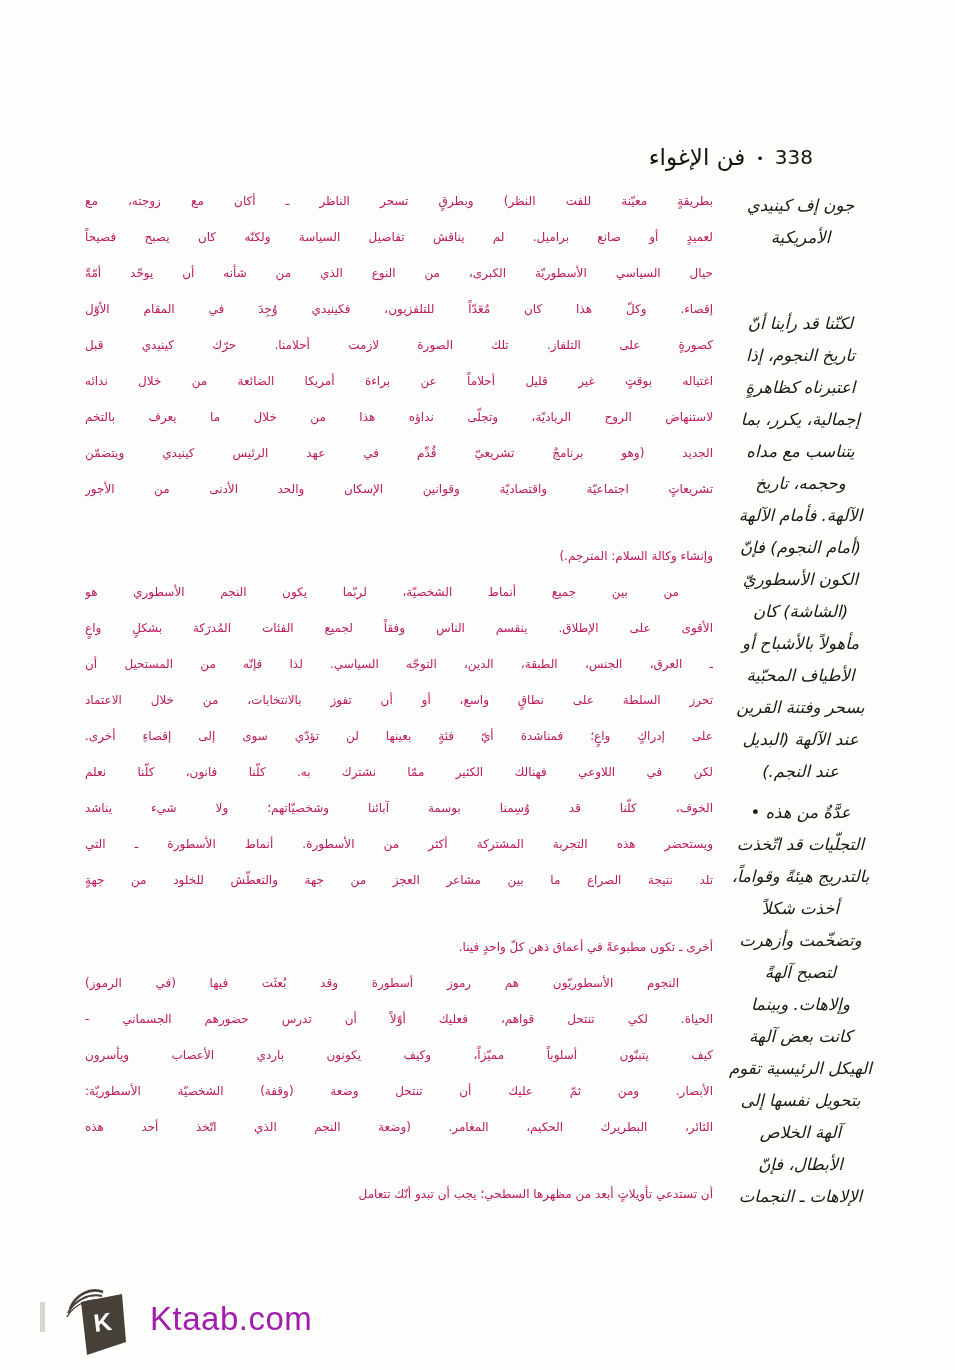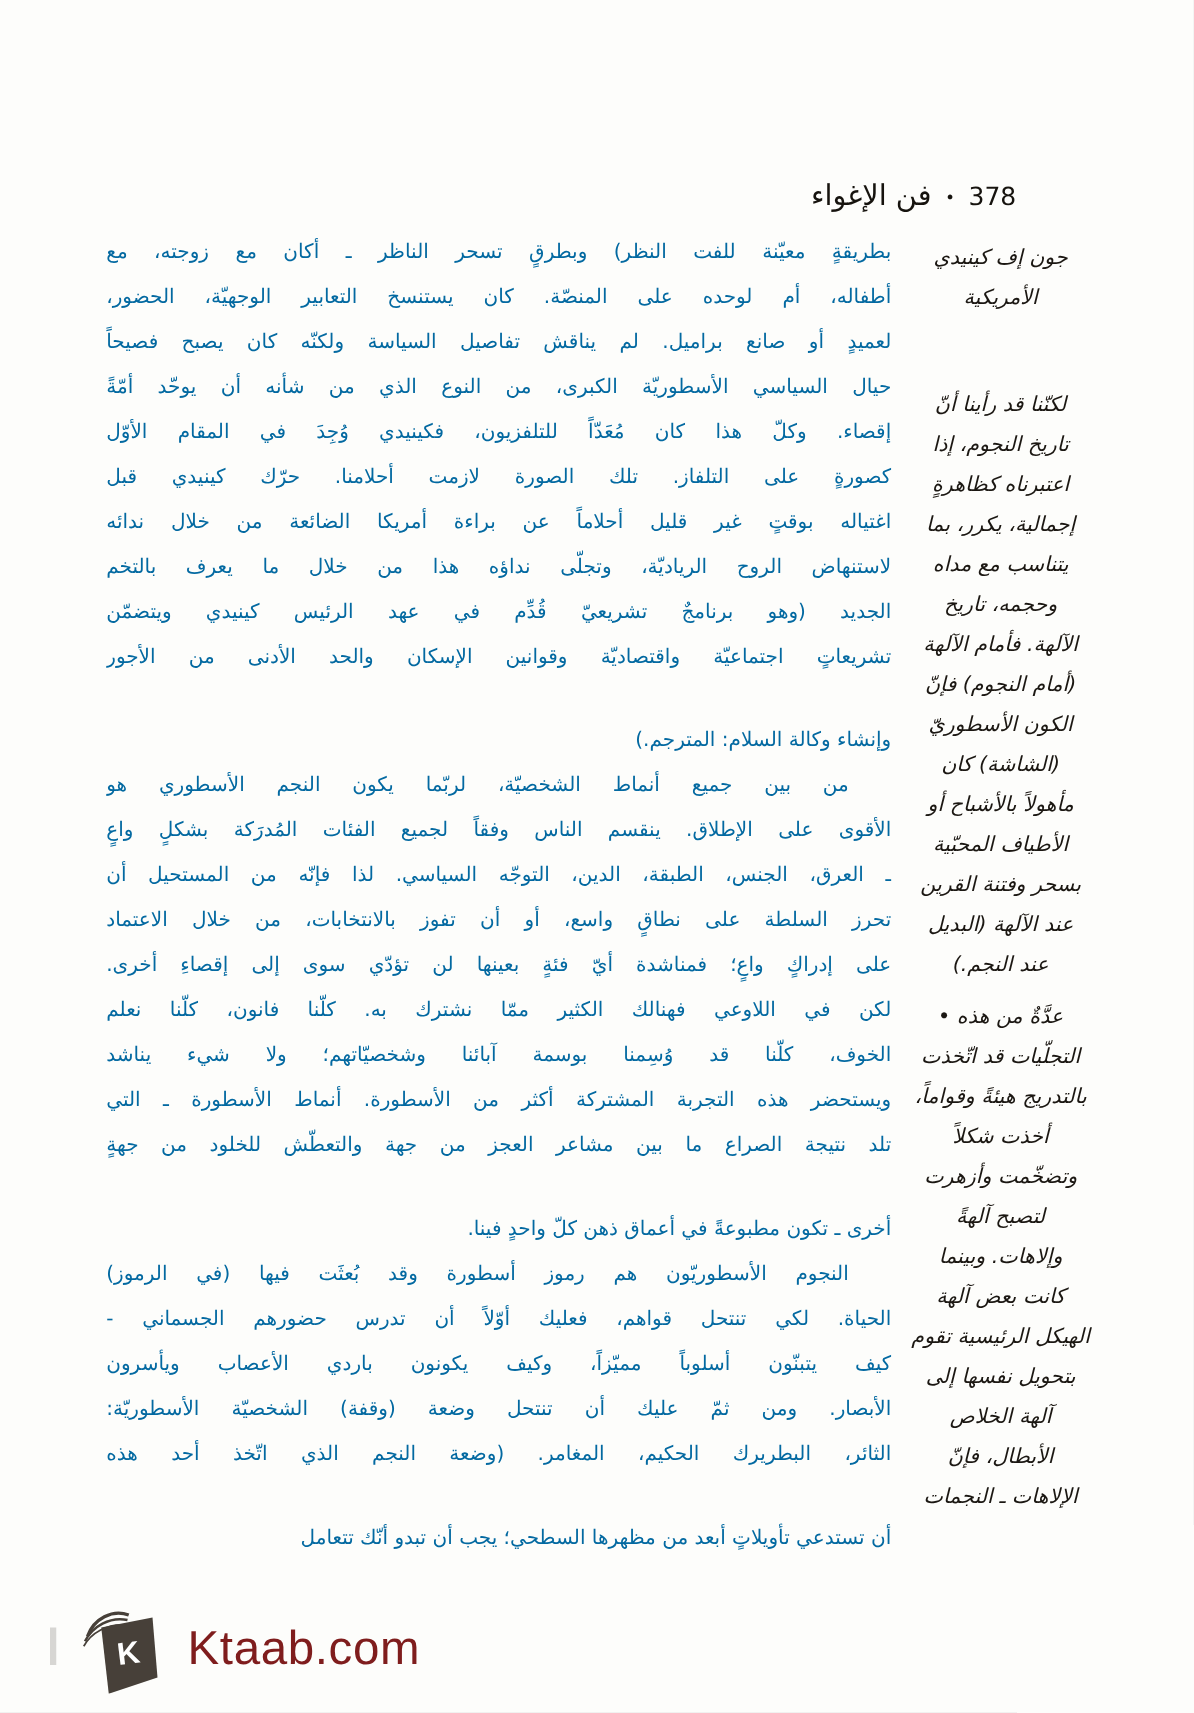--- a/index.html
+++ b/index.html
@@ -18,21 +18,21 @@
     direction:rtl;display:flex;align-items:center;
     font-size:20px;color:#16130e;white-space:nowrap;
   }
   .page-header .sep-dot{font-size:13px;margin:0 11px;transform:translateY(1px);}
   .page-header .book-title{font-size:23px;}
 
   
   .main-column{
     position:absolute;top:183px;right:242px;width:628px;
     direction:rtl;
-    font-size:16px;line-height:36px;color:#0369a1;
+    font-size:12px;line-height:36px;color:#be185d;
   }
   .text-line{
     text-align:justify;text-align-last:justify;
     height:36px;overflow:hidden;
   }
   .text-line.para-last{text-align-last:right;margin-top:31px;}
   .text-line.first-indent{padding-right:34px;}
 
   
   .margin-column{
@@ -50,42 +50,41 @@
   .margin-block-2{top:797px;}
   .margin-line{white-space:nowrap;}
 
   
   .footer-logo{
     position:absolute;left:60px;top:1283px;
     display:flex;align-items:center;gap:16px;
   }
   .logo-text{
     font-family:"Liberation Sans",sans-serif;
-    font-size:38px;color:#7f1d1d;letter-spacing:0.5px;
+    font-size:33px;color:#a21caf;letter-spacing:0.5px;
   }
   .edge-mark{
     position:absolute;left:40px;top:1302px;
     width:5px;height:30px;background:#d7d6d3;
   }
 </style>
 </head>
 <body>
 
 <div class="page">
 
   <div class="page-header" dir="rtl">
-    <span>378</span>
+    <span>338</span>
     <span class="sep-dot">•</span>
     <span class="book-title">فن الإغواء</span>
   </div>
 
   <div class="main-column">
       <div>
         <div class="text-line">بطريقةٍ معيّنة للفت النظر) وبطرقٍ تسحر الناظر ـ أكان مع زوجته، مع</div>
-        <div class="text-line">أطفاله، أم لوحده على المنصّة. كان يستنسخ التعابير الوجهيّة، الحضور،</div>
         <div class="text-line">لعميدٍ أو صانع براميل. لم يناقش تفاصيل السياسة ولكنّه كان يصبح فصيحاً</div>
         <div class="text-line">حيال السياسي الأسطوريّة الكبرى، من النوع الذي من شأنه أن يوحّد أمّةً</div>
         <div class="text-line">إقصاء. وكلّ هذا كان مُعَدّاً للتلفزيون، فكينيدي وُجِدَ في المقام الأوّل</div>
         <div class="text-line">كصورةٍ على التلفاز. تلك الصورة لازمت أحلامنا. حرّك كينيدي قبل</div>
         <div class="text-line">اغتياله بوقتٍ غير قليل أحلاماً عن براءة أمريكا الضائعة من خلال ندائه</div>
         <div class="text-line">لاستنهاض الروح الرياديّة، وتجلّى نداؤه هذا من خلال ما يعرف بالتخم</div>
         <div class="text-line">الجديد (وهو برنامجٌ تشريعيّ قُدِّم في عهد الرئيس كينيدي ويتضمّن</div>
         <div class="text-line">تشريعاتٍ اجتماعيّة واقتصاديّة وقوانين الإسكان والحد الأدنى من الأجور</div>
         <div class="text-line para-last">وإنشاء وكالة السلام: المترجم.)</div>
       </div>

